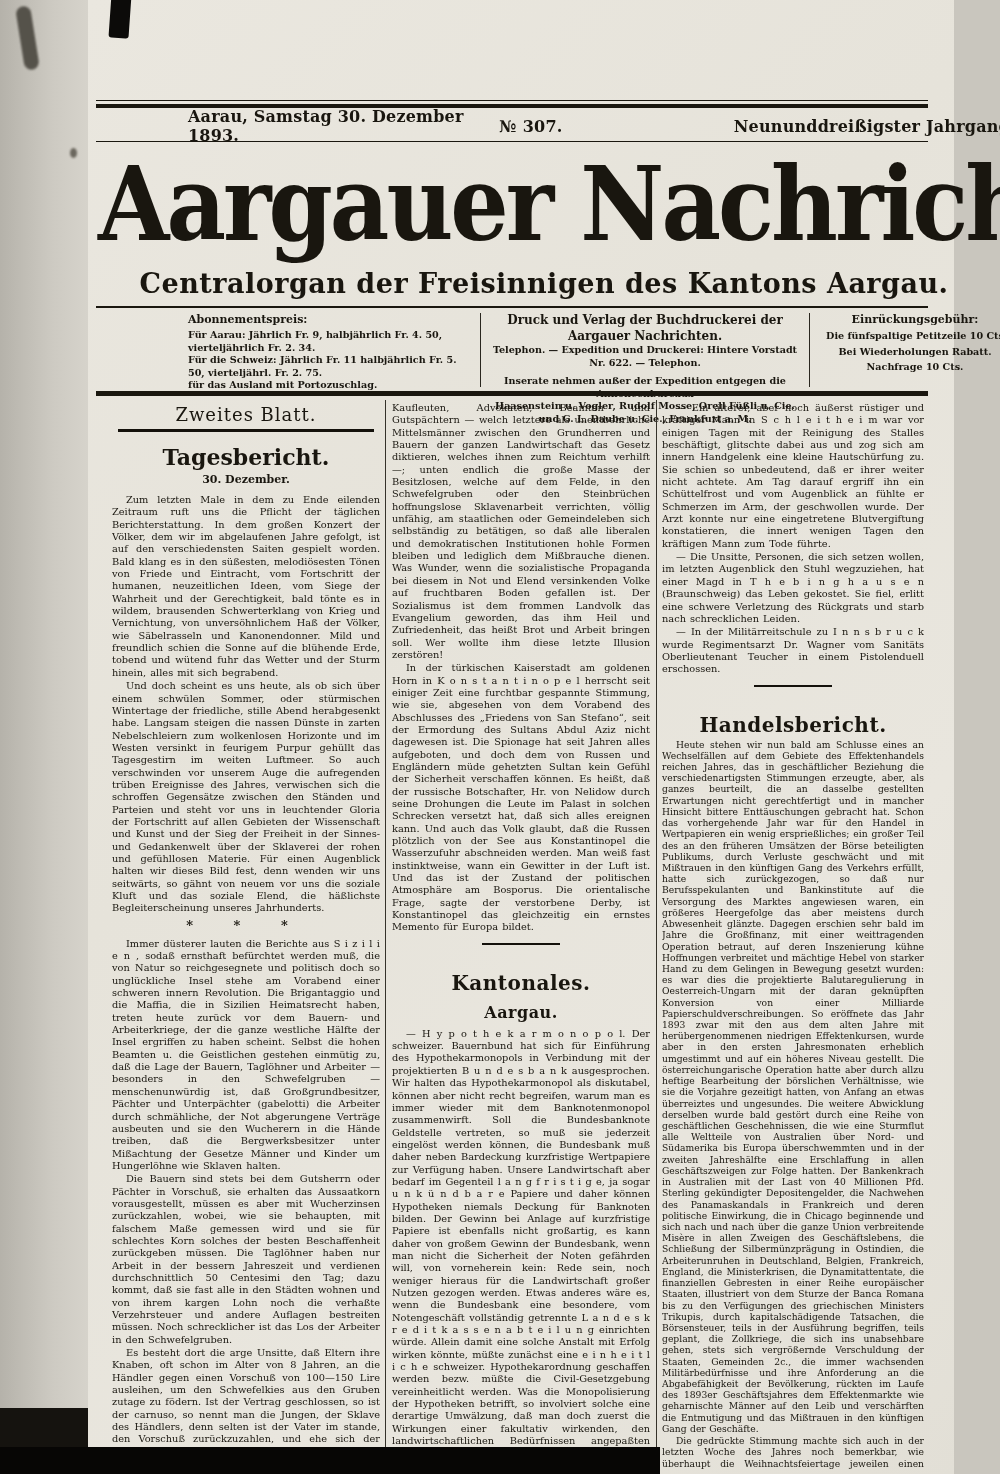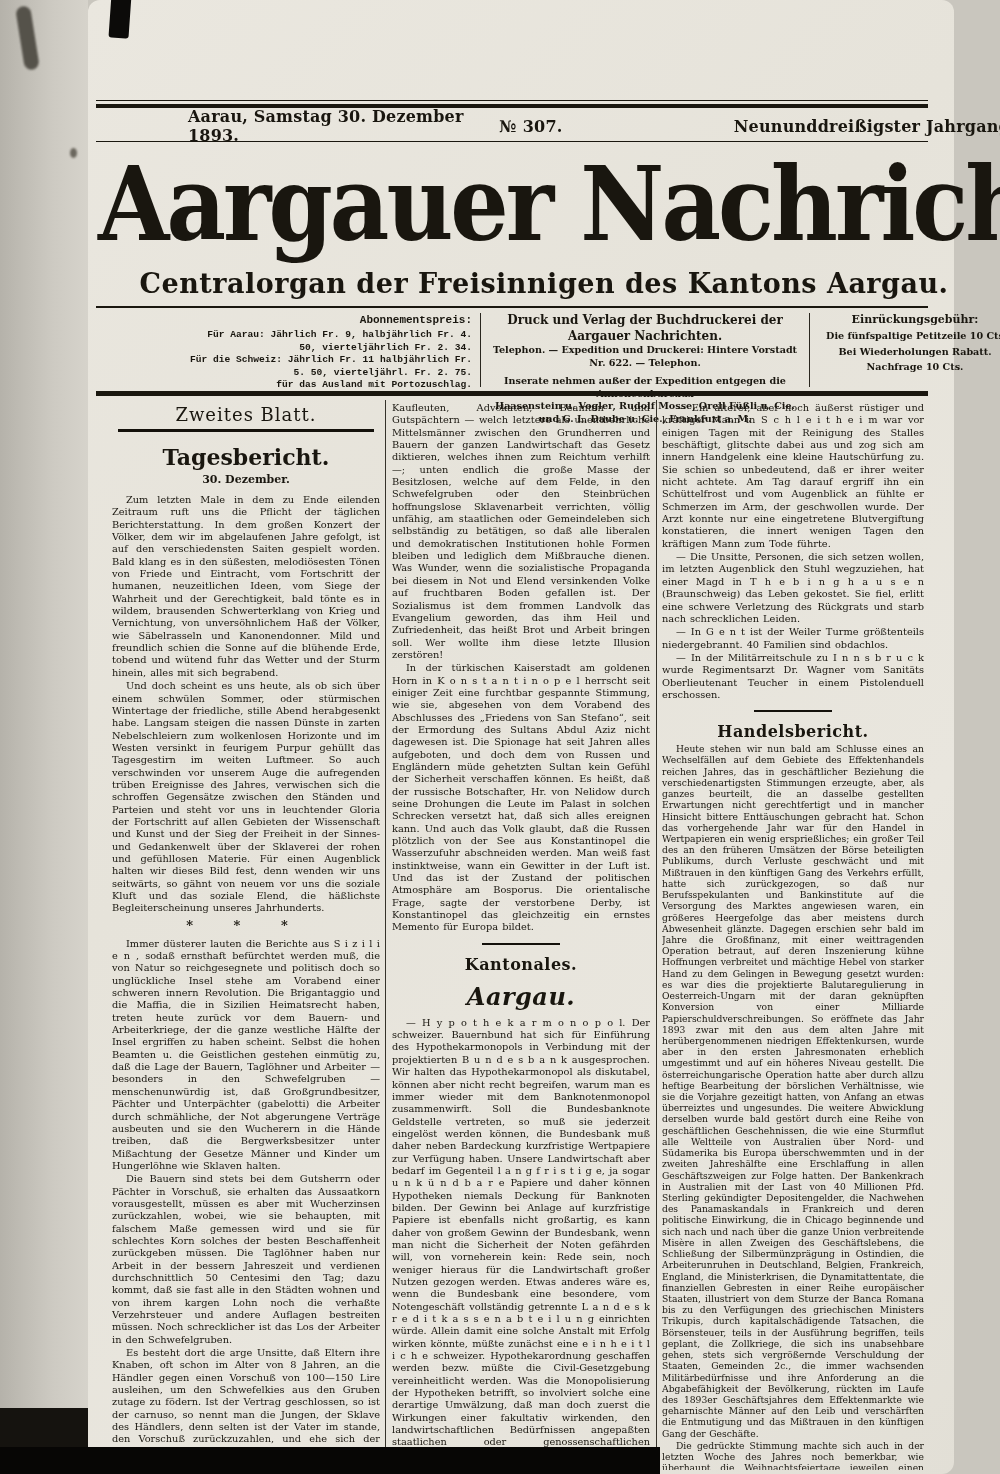--- a/index.html
+++ b/index.html
@@ -5,21 +5,20 @@
   html,body{margin:0;padding:0;}
   body{
     width:1000px;height:1474px;position:relative;overflow:hidden;
     background:#c9c6be;
     font-family:"DejaVu Serif", serif;
     color:#19160f;
   }
   .page{
     position:absolute;left:88px;top:0;width:866px;height:1474px;
     background:linear-gradient(135deg,#eae7df 0%,#e6e3da 40%,#e9e6de 70%,#e2dfd6 100%);
-    border-radius:12px;
   }
   
   .edge-strip{position:absolute;left:0;top:0;width:88px;height:1474px;
     background:linear-gradient(90deg,#b5b2aa,#cdcac2 60%,#d6d3cb);}
   .blob1{position:absolute;left:110px;top:-6px;width:20px;height:44px;background:#0c0b09;transform:rotate(4deg);border-radius:3px;}
   .blob2{position:absolute;left:20px;top:6px;width:15px;height:64px;background:#55524a;transform:rotate(-9deg);border-radius:8px;filter:blur(1px);}
   .blob3{position:absolute;left:70px;top:148px;width:7px;height:10px;background:#6b675e;border-radius:50%;filter:blur(1px);}
   .bottom-band{position:absolute;left:0;top:1447px;width:660px;height:27px;background:#070605;}
   .bottom-corner{position:absolute;left:0;top:1408px;width:88px;height:66px;background:#15130f;}
 
@@ -35,21 +34,21 @@
 
   .masthead{position:absolute;left:10px;top:148px;width:892px;text-align:center;
     font-weight:bold;font-size:92px;letter-spacing:-3px;line-height:1.1;
     transform:scaleY(1.12);transform-origin:top center;white-space:nowrap;}
   .subtitle{position:absolute;left:10px;top:268px;width:892px;text-align:center;
     font-weight:bold;font-size:27px;letter-spacing:.5px;}
 
   
   .info-row{position:absolute;left:100px;top:313px;width:824px;height:74px;display:flex;}
   .info-cell{font-size:9.6px;line-height:1.3;font-weight:bold;}
-  .info-sub{width:292px;padding-right:8px;box-sizing:border-box;text-align:right;font-family:Liberation Mono, monospace;}
+  .info-sub{width:292px;padding-right:8px;box-sizing:border-box;text-align:left;}
   .info-imp{width:330px;border-left:1px solid #2a271f;border-right:1px solid #2a271f;
     padding:0 8px;box-sizing:border-box;text-align:center;}
   .info-rates{width:202px;padding-left:8px;box-sizing:border-box;text-align:center;}
   .info-title{font-size:11px;font-weight:bold;margin-bottom:2px;}
   .imp-line1{font-size:12px;}
   .imp-line2{margin-bottom:6px;}
   .info-rates div{margin-bottom:3px;}
 
   
   .col{position:absolute;top:402px;overflow:hidden;text-align:justify;}
@@ -60,22 +59,22 @@
   .vrule-1{left:297px;}
   .vrule-2{left:568px;}
 
   .para{margin:0 0 1px 0;font-size:9.8px;line-height:1.26;text-indent:14px;
     word-spacing:1px;}
   .para.small{font-size:9.2px;line-height:1.22;word-spacing:.5px;}
   .sec-title{text-align:center;font-weight:normal;font-size:18px;letter-spacing:1px;margin:2px 0 4px;}
   .thick-rule{height:3px;background:#14110b;margin:2px 6px 12px;}
   .headline{text-align:center;font-weight:bold;}
   .headline.xl{font-size:22px;margin:4px 0 3px;}
-  .headline.lg{font-size:24px;margin:8px 0 6px;letter-spacing:.5px;font-style:italic;}
-  .headline.md{font-size:16px;margin:10px 0 2px;letter-spacing:.5px;}
+  .headline.lg{font-size:16px;margin:8px 0 6px;letter-spacing:.5px;}
+  .headline.md{font-size:20px;margin:26px 0 2px;letter-spacing:.5px;}
   .dateline{text-align:center;font-size:11px;font-weight:bold;margin:0 0 8px;}
   .stars{text-align:center;font-size:13px;font-weight:bold;letter-spacing:18px;
     margin:3px 0 5px;text-indent:0;}
   .divider{width:78px;height:2px;background:#14110b;margin:9px auto 7px;}
 </style>
 </head>
 <body>
 
 <div class="edge-strip"></div>
 <div class="page">
@@ -136,21 +135,20 @@
       <p class="para">In der türkischen Kaiserstadt am goldenen Horn in K o n s t a n t i n o p e l herrscht seit einiger Zeit eine furchtbar gespannte Stimmung, wie sie, abgesehen von dem Vorabend des Abschlusses des „Friedens von San Stefano“, seit der Ermordung des Sultans Abdul Aziz nicht dagewesen ist. Die Spionage hat seit Jahren alles aufgeboten, und doch dem von Russen und Engländern müde gehetzten Sultan kein Gefühl der Sicherheit verschaffen können. Es heißt, daß der russische Botschafter, Hr. von Nelidow durch seine Drohungen die Leute im Palast in solchen Schrecken versetzt hat, daß sich alles ereignen kann. Und auch das Volk glaubt, daß die Russen plötzlich von der See aus Konstantinopel die Wasserzufuhr abschneiden werden. Man weiß fast instinktweise, wann ein Gewitter in der Luft ist. Und das ist der Zustand der politischen Atmosphäre am Bosporus. Die orientalische Frage, sagte der verstorbene Derby, ist Konstantinopel das gleichzeitig ein ernstes Memento für Europa bildet.</p>
       <div class="divider"></div>
       <div class="headline md">Kantonales.</div>
       <div class="headline lg">Aargau.</div>
       <p class="para">— H y p o t h e k a r m o n o p o l. Der schweizer. Bauernbund hat sich für Einführung des Hypothekarmonopols in Verbindung mit der projektierten B u n d e s b a n k ausgesprochen. Wir halten das Hypothekarmonopol als diskutabel, können aber nicht recht begreifen, warum man es immer wieder mit dem Banknotenmonopol zusammenwirft. Soll die Bundesbanknote Geldstelle vertreten, so muß sie jederzeit eingelöst werden können, die Bundesbank muß daher neben Bardeckung kurzfristige Wertpapiere zur Verfügung haben. Unsere Landwirtschaft aber bedarf im Gegenteil l a n g f r i s t i g e, ja sogar u n k ü n d b a r e Papiere und daher können Hypotheken niemals Deckung für Banknoten bilden. Der Gewinn bei Anlage auf kurzfristige Papiere ist ebenfalls nicht großartig, es kann daher von großem Gewinn der Bundesbank, wenn man nicht die Sicherheit der Noten gefährden will, von vorneherein kein: Rede sein, noch weniger hieraus für die Landwirtschaft großer Nutzen gezogen werden. Etwas anderes wäre es, wenn die Bundesbank eine besondere, vom Notengeschäft vollständig getrennte L a n d e s k r e d i t k a s s e n a b t e i l u n g einrichten würde. Allein damit eine solche Anstalt mit Erfolg wirken könnte, müßte zunächst eine e i n h e i t l i c h e schweizer. Hypothekarordnung geschaffen werden bezw. müßte die Civil-Gesetzgebung vereinheitlicht werden. Was die Monopolisierung der Hypotheken betrifft, so involviert solche eine derartige Umwälzung, daß man doch zuerst die Wirkungen einer fakultativ wirkenden, den landwirtschaftlichen Bedürfnissen angepaßten staatlichen oder genossenschaftlichen Kreditorganisation abwarten sollte. Mit Überstürzen könnte hier leicht mehr Schaden als Nutzen gestiftet werden.</p>
     </div>
   <div class="vrule vrule-2"></div>
   <div class="col col-3">
       <p class="para">— Ein älterer, aber noch äußerst rüstiger und kräftiger Mann in S c h l e i t h e i m war vor einigen Tagen mit der Reinigung des Stalles beschäftigt, glitschte dabei aus und zog sich am innern Handgelenk eine kleine Hautschürfung zu. Sie schien so unbedeutend, daß er ihrer weiter nicht achtete. Am Tag darauf ergriff ihn ein Schüttelfrost und vom Augenblick an fühlte er Schmerzen im Arm, der geschwollen wurde. Der Arzt konnte nur eine eingetretene Blutvergiftung konstatieren, die innert wenigen Tagen den kräftigen Mann zum Tode führte.</p>
       <p class="para">— Die Unsitte, Personen, die sich setzen wollen, im letzten Augenblick den Stuhl wegzuziehen, hat einer Magd in T h e b i n g h a u s e n (Braunschweig) das Leben gekostet. Sie fiel, erlitt eine schwere Verletzung des Rückgrats und starb nach schrecklichen Leiden.</p>
-      <p class="para">— In G e n t ist der Weiler Turme größtenteils niedergebrannt. 40 Familien sind obdachlos.</p>
       <p class="para">— In der Militärreitschule zu I n n s b r u c k wurde Regimentsarzt Dr. Wagner vom Sanitäts Oberlieutenant Teucher in einem Pistolenduell erschossen.</p>
       <div class="divider"></div>
       <div class="headline md">Handelsbericht.</div>
       <p class="para small">Heute stehen wir nun bald am Schlusse eines an Wechselfällen auf dem Gebiete des Effektenhandels reichen Jahres, das in geschäftlicher Beziehung die verschiedenartigsten Stimmungen erzeugte, aber, als ganzes beurteilt, die an dasselbe gestellten Erwartungen nicht gerechtfertigt und in mancher Hinsicht bittere Enttäuschungen gebracht hat. Schon das vorhergehende Jahr war für den Handel in Wertpapieren ein wenig ersprießliches; ein großer Teil des an den früheren Umsätzen der Börse beteiligten Publikums, durch Verluste geschwächt und mit Mißtrauen in den künftigen Gang des Verkehrs erfüllt, hatte sich zurückgezogen, so daß nur Berufsspekulanten und Bankinstitute auf die Versorgung des Marktes angewiesen waren, ein größeres Heergefolge das aber meistens durch Abwesenheit glänzte. Dagegen erschien sehr bald im Jahre die Großfinanz, mit einer weittragenden Operation betraut, auf deren Inszenierung kühne Hoffnungen verbreitet und mächtige Hebel von starker Hand zu dem Gelingen in Bewegung gesetzt wurden: es war dies die projektierte Balutaregulierung in Oesterreich-Ungarn mit der daran geknüpften Konversion von einer Milliarde Papierschuldverschreibungen. So eröffnete das Jahr 1893 zwar mit den aus dem alten Jahre mit herübergenommenen niedrigen Effektenkursen, wurde aber in den ersten Jahresmonaten erheblich umgestimmt und auf ein höheres Niveau gestellt. Die österreichungarische Operation hatte aber durch allzu heftige Bearbeitung der börslichen Verhältnisse, wie sie die Vorjahre gezeitigt hatten, von Anfang an etwas überreiztes und ungesundes. Die weitere Abwicklung derselben wurde bald gestört durch eine Reihe von geschäftlichen Geschehnissen, die wie eine Sturmflut alle Weltteile von Australien über Nord- und Südamerika bis Europa überschwemmten und in der zweiten Jahreshälfte eine Erschlaffung in allen Geschäftszweigen zur Folge hatten. Der Bankenkrach in Australien mit der Last von 40 Millionen Pfd. Sterling gekündigter Depositengelder, die Nachwehen des Panamaskandals in Frankreich und deren politische Einwirkung, die in Chicago beginnende und sich nach und nach über die ganze Union verbreitende Misère in allen Zweigen des Geschäftslebens, die Schließung der Silbermünzprägung in Ostindien, die Arbeiterunruhen in Deutschland, Belgien, Frankreich, England, die Ministerkrisen, die Dynamitattentate, die finanziellen Gebresten in einer Reihe europäischer Staaten, illustriert von dem Sturze der Banca Romana bis zu den Verfügungen des griechischen Ministers Trikupis, durch kapitalschädigende Tatsachen, die Börsensteuer, teils in der Ausführung begriffen, teils geplant, die Zollkriege, die sich ins unabsehbare gehen, stets sich vergrößernde Verschuldung der Staaten, Gemeinden 2c., die immer wachsenden Militärbedürfnisse und ihre Anforderung an die Abgabefähigkeit der Bevölkerung, rückten im Laufe des 1893er Geschäftsjahres dem Effektenmarkte wie geharnischte Männer auf den Leib und verschärften die Entmutigung und das Mißtrauen in den künftigen Gang der Geschäfte.</p>
       <p class="para small">Die gedrückte Stimmung machte sich auch in der letzten Woche des Jahres noch bemerkbar, wie überhaupt die Weihnachtsfeiertage jeweilen einen abschwächenden Einfluß auszuüben pflegen. Die Märkte waren meistens flau und unregelmäßig. Die hauptsächlichsten Bewegungen waren auf griech. Anleihen beschränkt. Die freche Methode der griechischen Regierung, nicht allein mit einer Regulierung der gewöhnlichen Anleihen zu überraschen, sondern auch die Gläubiger der Monopolanleihe zu schädigen, erregte Proteste von allen Seiten und hofft man, daß die Vorstellungen der deutschen und französischen Regierung nicht ohne Erfolg bleiben werden. Einen weitern Rückgang mußten die italienischen Werte gefallen lassen, zumal sich bei Besprechung der finanziellen Lage des Landes bereits bemerkbar macht, daß sich die Pariser Börse, die sich in italienischen Werten stark engagiert hatte, noch am meisten auf der Höhe gehalten, allein Anzeichen von einer andauernden weniger erfreulichen Periode. Die Zolleinnahmen haben sich auf 110 Millionen vermindert, was auch dem Markt im ganzen nicht ohne Einfluß blieb. Berlin u. Frankfurt</p>
     </div>
 
 </div>
 
 <div class="blob1"></div>

